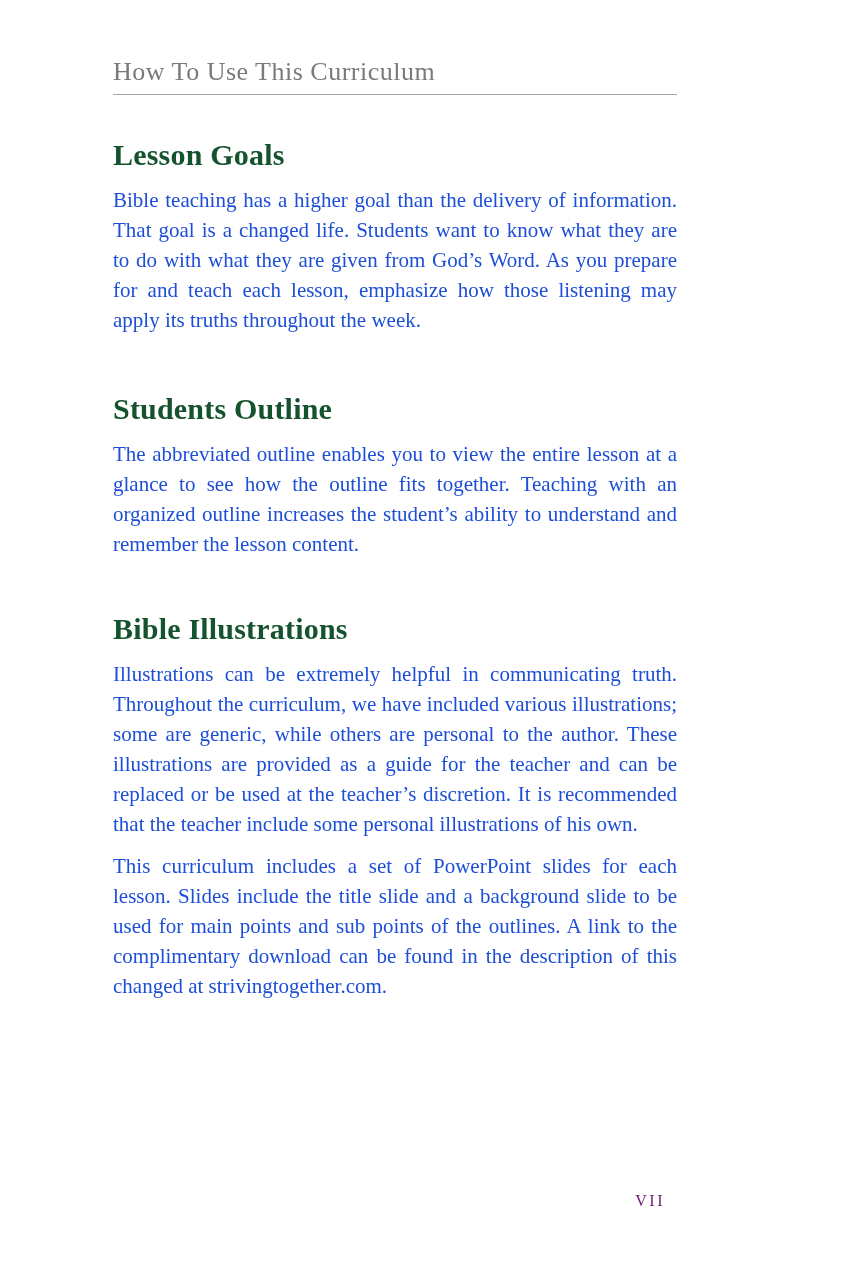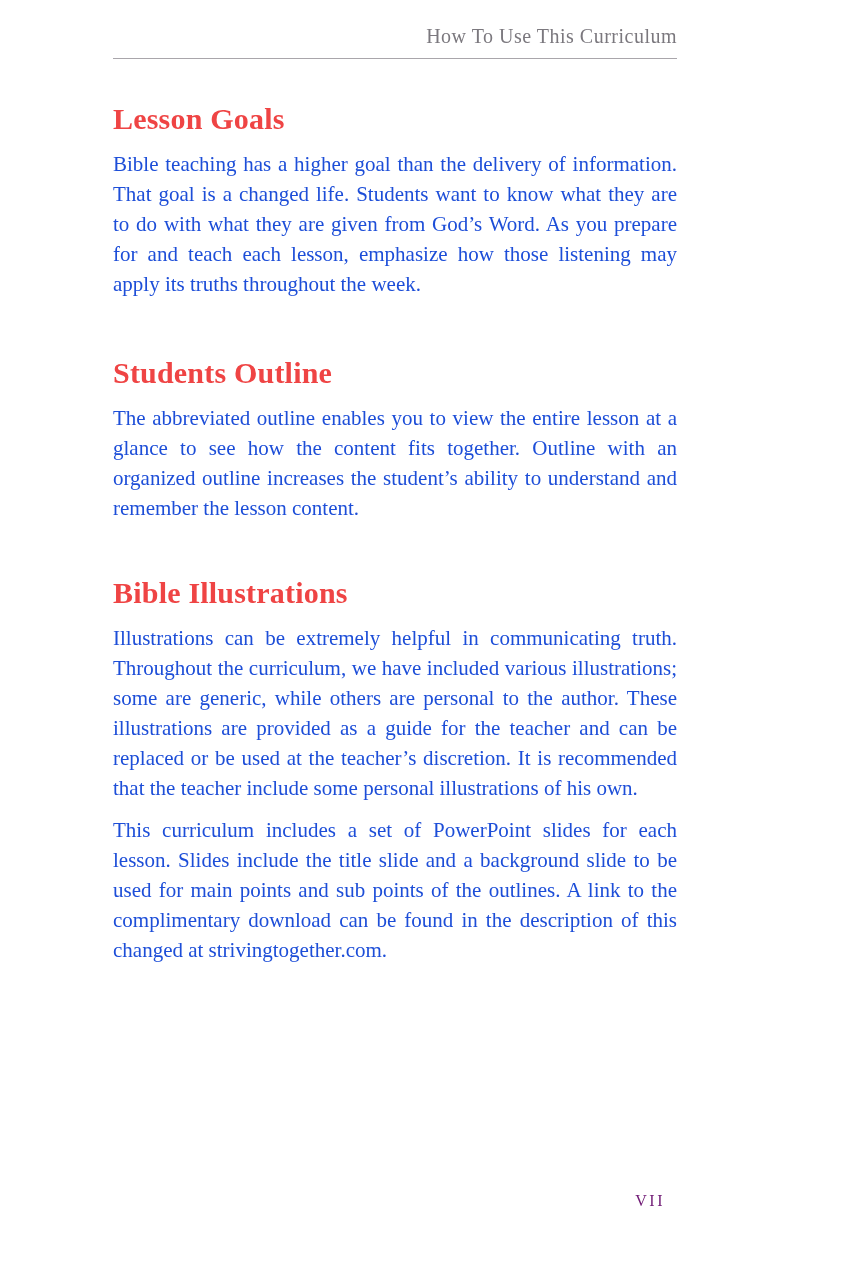--- a/index.html
+++ b/index.html
@@ -13,37 +13,37 @@
     height: 1280px;
     background: #ffffff;
     font-family: "Liberation Serif", serif;
     overflow: hidden;
   }
   .content {
     margin-left: 113px;
     width: 564px;
   }
   .running-header {
-    padding-top: 22px;
-    text-align: right;
-    font-size: 20px;
+    padding-top: 58px;
+    text-align: left;
+    font-size: 26px;
     line-height: 28px;
     color: #7b787e;
     letter-spacing: 0.5px;
   }
   .header-rule {
     border: none;
     border-top: 1px solid #a9a6ab;
     margin: 8px 0 0 0;
   }
   .section-heading {
     font-size: 30px;
     line-height: 36px;
     font-weight: bold;
-    color: #ef4444;
+    color: #14532d;
     margin: 0;
     letter-spacing: 0.2px;
   }
   .section-body {
     font-size: 21px;
     line-height: 30px;
     color: #1d4ed8;
     margin: 12px 0 0 0;
     text-align: justify;
   }
@@ -66,21 +66,21 @@
 <div class="page">
   <div class="content">
 
     <div class="running-header">How To Use This Curriculum</div>
     <hr class="header-rule">
 
     <h1 class="section-heading mt-first">Lesson Goals</h1>
     <p class="section-body">Bible teaching has a higher goal than the delivery of information. That goal is a changed life. Students want to know what they are to do with what they are given from God’s Word. As you prepare for and teach each lesson, emphasize how those listening may apply its truths throughout the week.</p>
 
     <h1 class="section-heading mt-sect2">Students Outline</h1>
-    <p class="section-body">The abbreviated outline enables you to view the entire lesson at a glance to see how the content fits together. Outline with an organized outline increases the student’s ability to understand and remember the lesson content.</p>
+    <p class="section-body">The abbreviated outline enables you to view the entire lesson at a glance to see how the outline fits together. Teaching with an organized outline increases the student’s ability to understand and remember the lesson content.</p>
 
     <h1 class="section-heading mt-sect3">Bible Illustrations</h1>
     <p class="section-body">Illustrations can be extremely helpful in communicating truth. Throughout the curriculum, we have included various illustrations; some are generic, while others are personal to the author. These illustrations are provided as a guide for the teacher and can be replaced or be used at the teacher’s discretion. It is recommended that the teacher include some personal illustrations of his own.</p>
 
     <p class="section-body">This curriculum includes a set of PowerPoint slides for each lesson. Slides include the title slide and a background slide to be used for main points and sub points of the outlines. A link to the complimentary download can be found in the description of this changed at strivingtogether.com.</p>
 
   </div>
 
   <div class="page-number">VII</div>
 </div>

